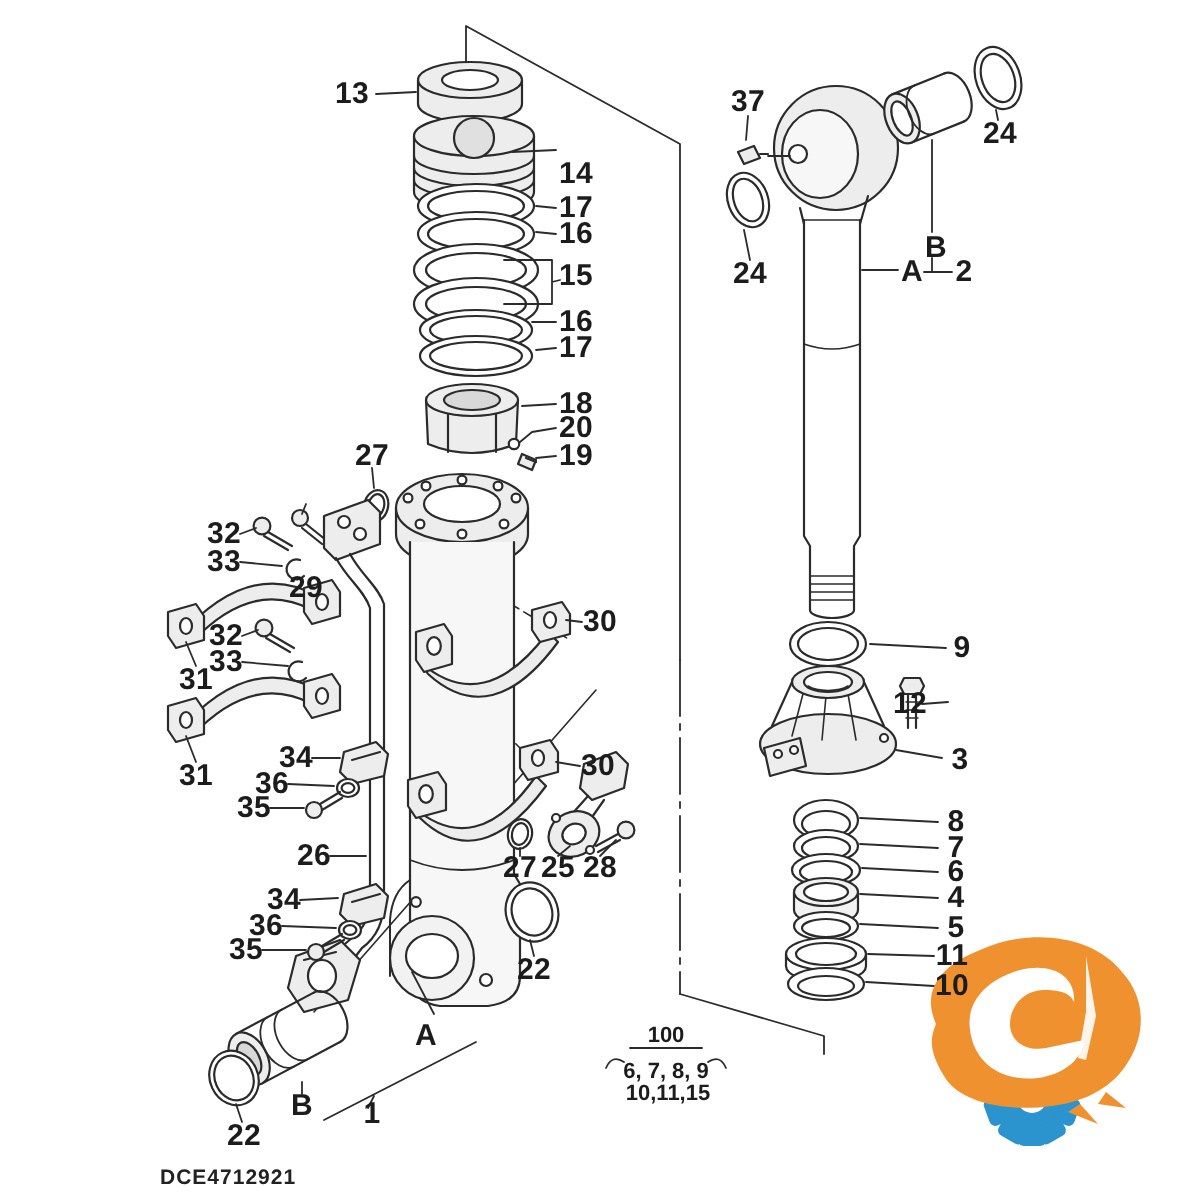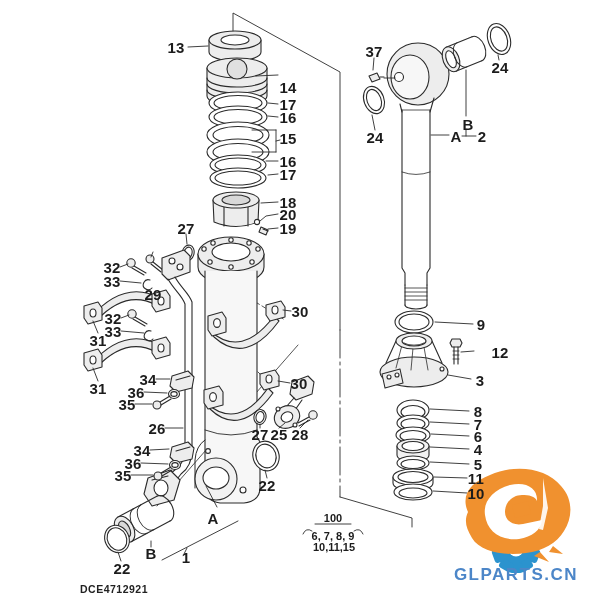--- a/index.html
+++ b/index.html
@@ -440,31 +440,30 @@
       <div class="plabel" style="left: 151px; top: 553px;">B</div>
       <div class="plabel" style="left: 186px; top: 557px;">1</div>
       <div class="plabel" style="left: 122px; top: 568px;">22</div>
       <div class="plabel" style="left: 374px; top: 51px;">37</div>
       <div class="plabel" style="left: 375px; top: 137px;">24</div>
       <div class="plabel" style="left: 500px; top: 67px;">24</div>
       <div class="plabel" style="left: 468px; top: 124px;">B</div>
       <div class="plabel" style="left: 456px; top: 136px;">A</div>
       <div class="plabel" style="left: 482px; top: 136px;">2</div>
       <div class="plabel" style="left: 481px; top: 324px;">9</div>
-      <div class="plabel" style="left: 500px; top: 352px; text-align: right;">12</div>
+      <div class="plabel" style="left: 455px; top: 352px; text-align: right;">12</div>
       <div class="plabel" style="left: 480px; top: 380px;">3</div>
       <div class="plabel" style="left: 478px; top: 411px;">8</div>
       <div class="plabel" style="left: 478px; top: 424px;">7</div>
       <div class="plabel" style="left: 478px; top: 436px;">6</div>
       <div class="plabel" style="left: 478px; top: 449px;">4</div>
       <div class="plabel" style="left: 478px; top: 464px;">5</div>
       <div class="plabel" style="left: 476px; top: 478px;">11</div>
       <div class="plabel" style="left: 476px; top: 493px;">10</div>
     </div>
 
   <div class="kit" style="left:333px;top:518px">100</div>
   <div class="kit" style="left:333px;top:536px">6, 7, 8, 9</div>
   <div class="kit" style="left:334px;top:547px">10,11,15</div>
 
   <div id="drawing-number">DCE4712921</div>
 
-  <div id="logo-text">GLPARTS.CN</div>
 </div>
 
 </body></html>

